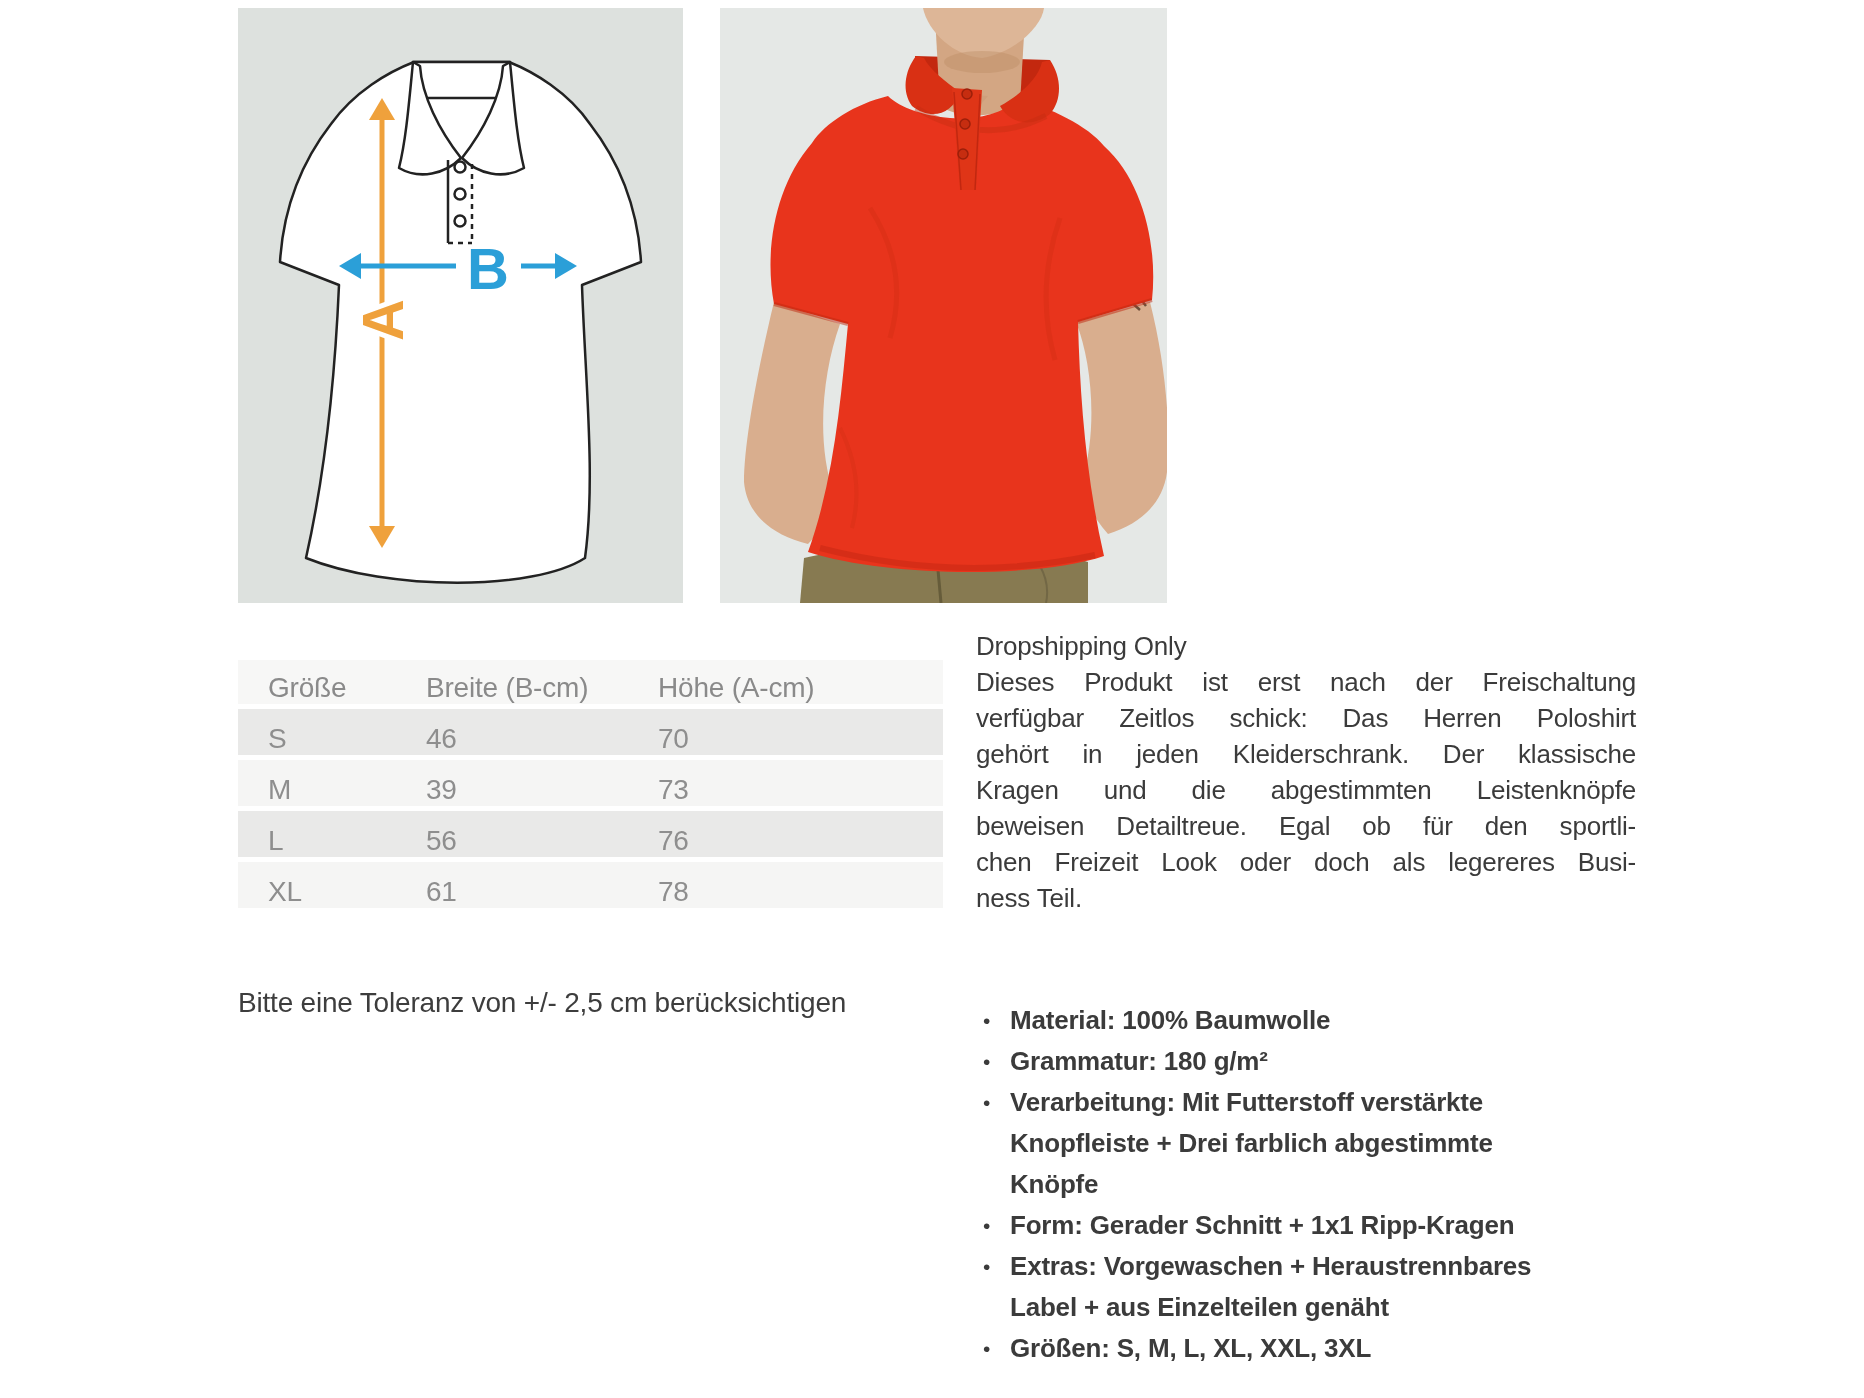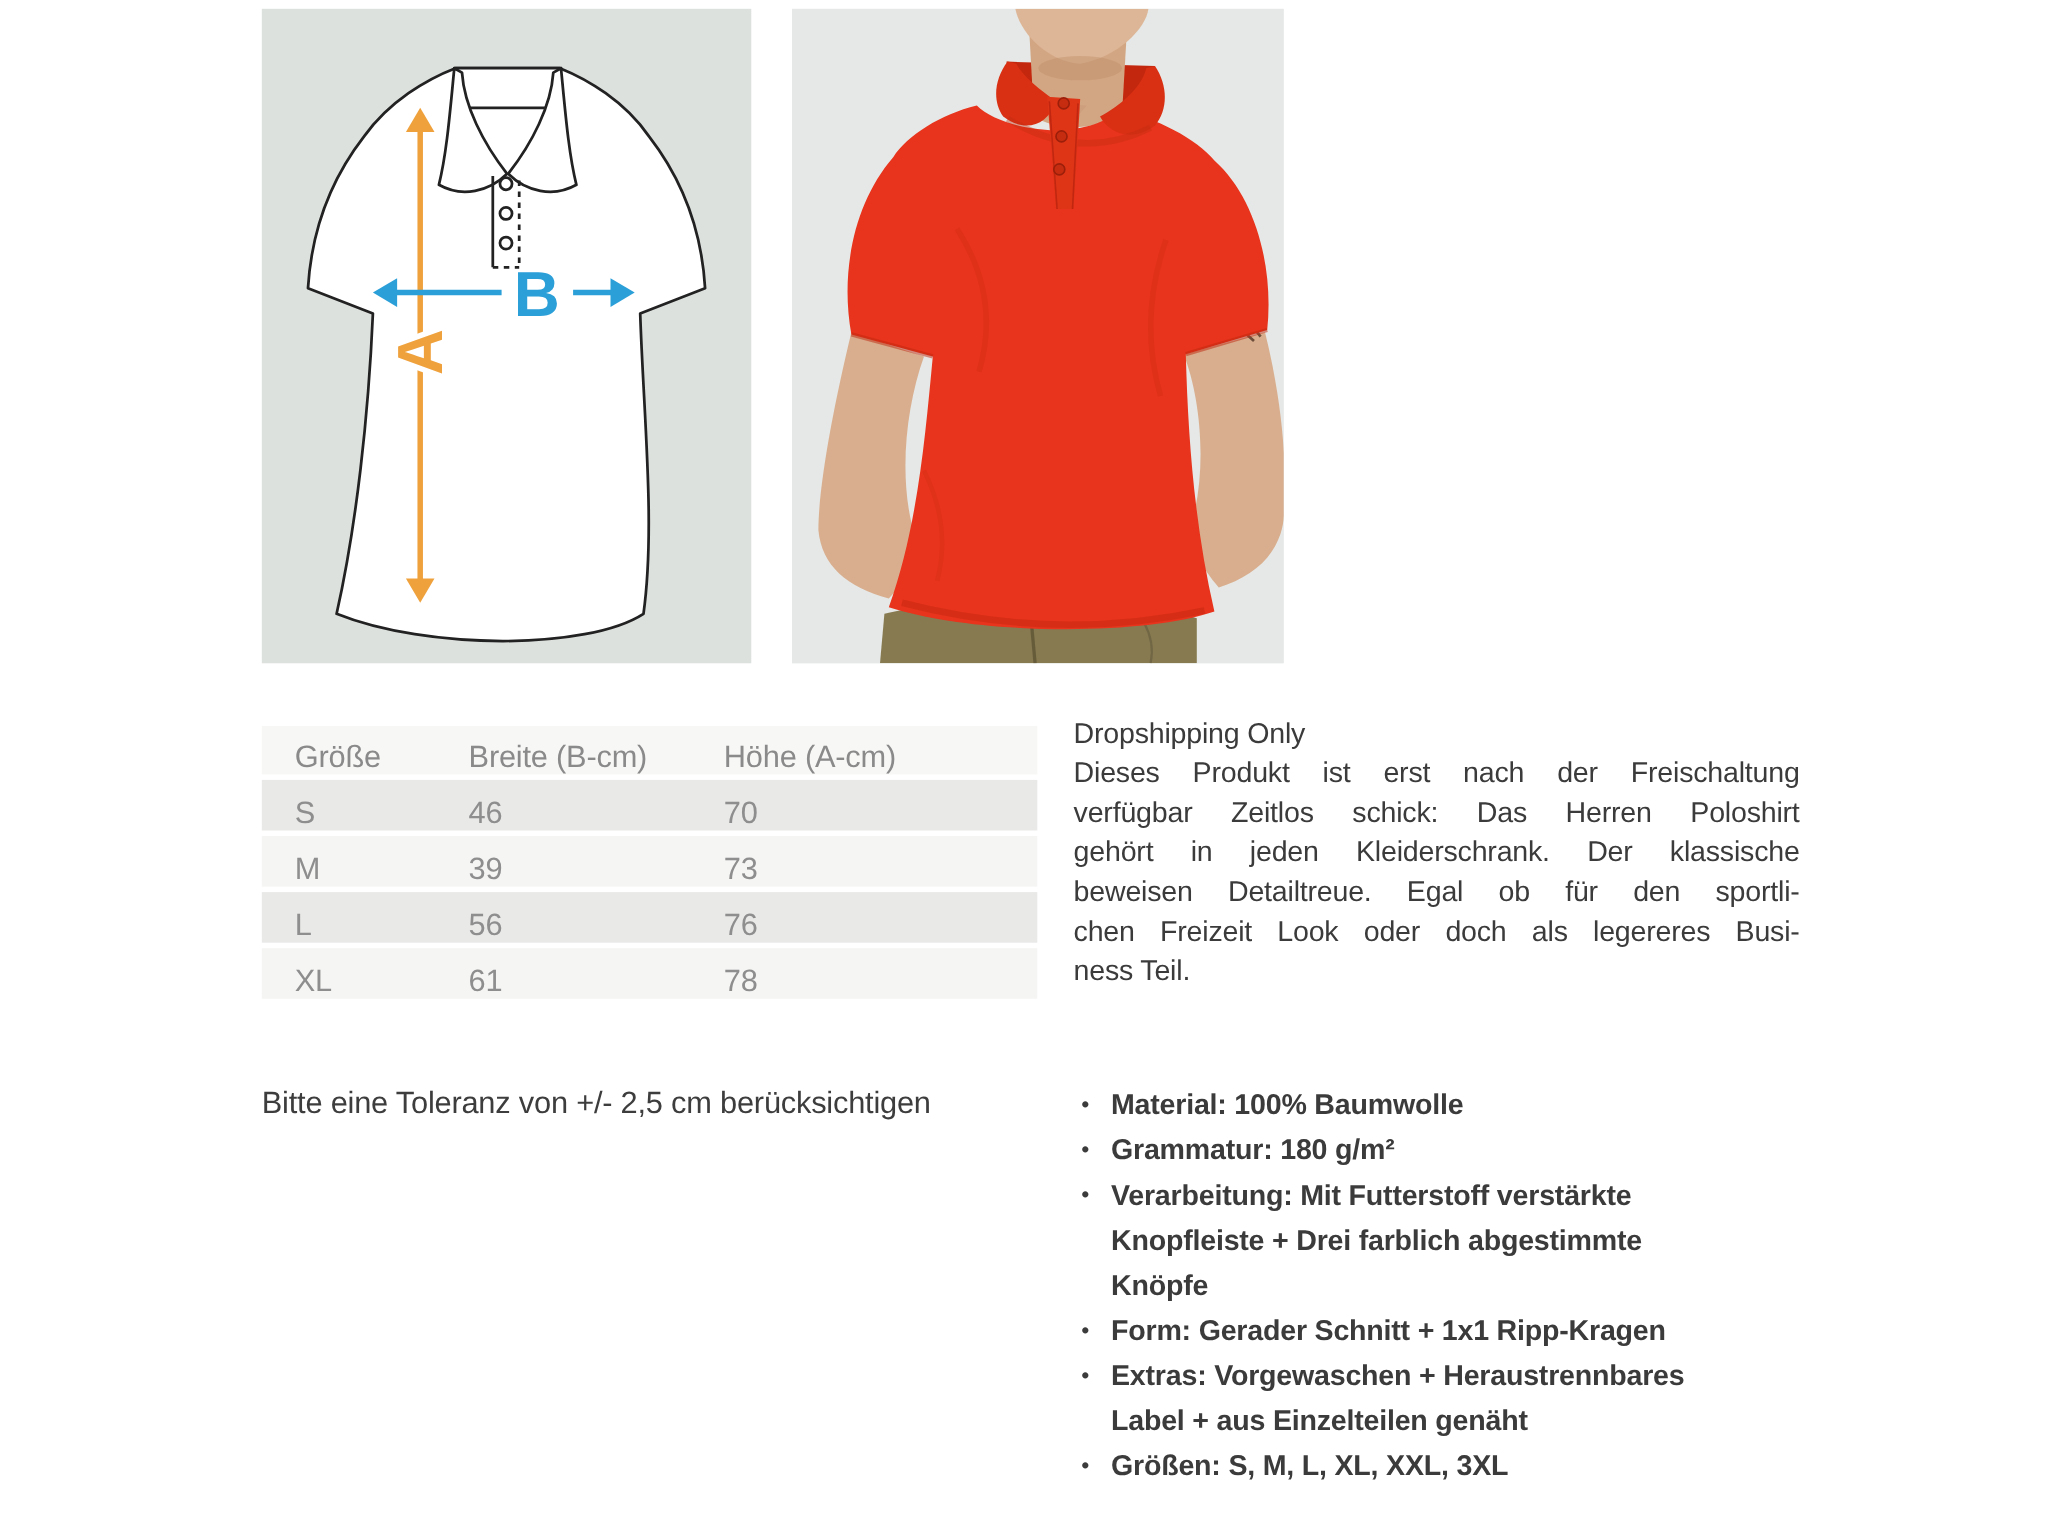--- a/index.html
+++ b/index.html
@@ -20,21 +20,21 @@
   .t-row.alt-dark  { background:#e9e9e8; }
   .t-row.alt-light { background:#f5f5f4; }
   .tc1 { width:188px; padding-left:30px; }
   .tc2 { width:232px; }
   .tc3 { flex:1; }
 
   .tolerance { position:absolute; left:238px; top:985px; width:720px;
                font-size:28px; line-height:36px; color:#3d3d3d; letter-spacing:-0.2px; }
 
   
-  .desc { position:absolute; left:976px; top:648px; width:660px; color:#3b3b3b;
+  .desc { position:absolute; left:976px; top:628px; width:660px; color:#3b3b3b;
           font-size:26px; letter-spacing:-0.2px; }
   .desc-title { line-height:36px; }
   .jline { line-height:36px; text-align:justify; text-align-last:justify; }
   .jline.last { text-align:justify; text-align-last:left; }
   .bullets { margin-top:84px; }
   .b-item { display:flex; }
   .b-dot { width:34px; padding-left:7px; font-size:21px; line-height:41px; }
   .b-lines { flex:1; }
   .b-line { line-height:41px; white-space:nowrap;font-weight:bold; }
 </style>
@@ -154,20 +154,21 @@
     </div>
   </div>
 
   <div class="tolerance">Bitte eine Toleranz von +/- 2,5 cm berücksichtigen</div>
 
   <div class="desc">
     <div class="desc-title">Dropshipping Only</div>
     <div class="jline">Dieses Produkt ist erst nach der Freischaltung</div>
     <div class="jline">verfügbar Zeitlos schick: Das Herren Poloshirt</div>
     <div class="jline">gehört in jeden Kleiderschrank. Der klassische</div>
+    <div class="jline">Kragen und die abgestimmten Leistenknöpfe</div>
     <div class="jline">beweisen Detailtreue. Egal ob für den sportli-</div>
     <div class="jline">chen Freizeit Look oder doch als legereres Busi-</div>
     <div class="jline last">ness Teil.</div>
 
     <div class="bullets">
       <div class="b-item">
         <div class="b-dot">•</div>
         <div class="b-lines">
             <div class="b-line">Material: 100% Baumwolle</div>
           </div>

